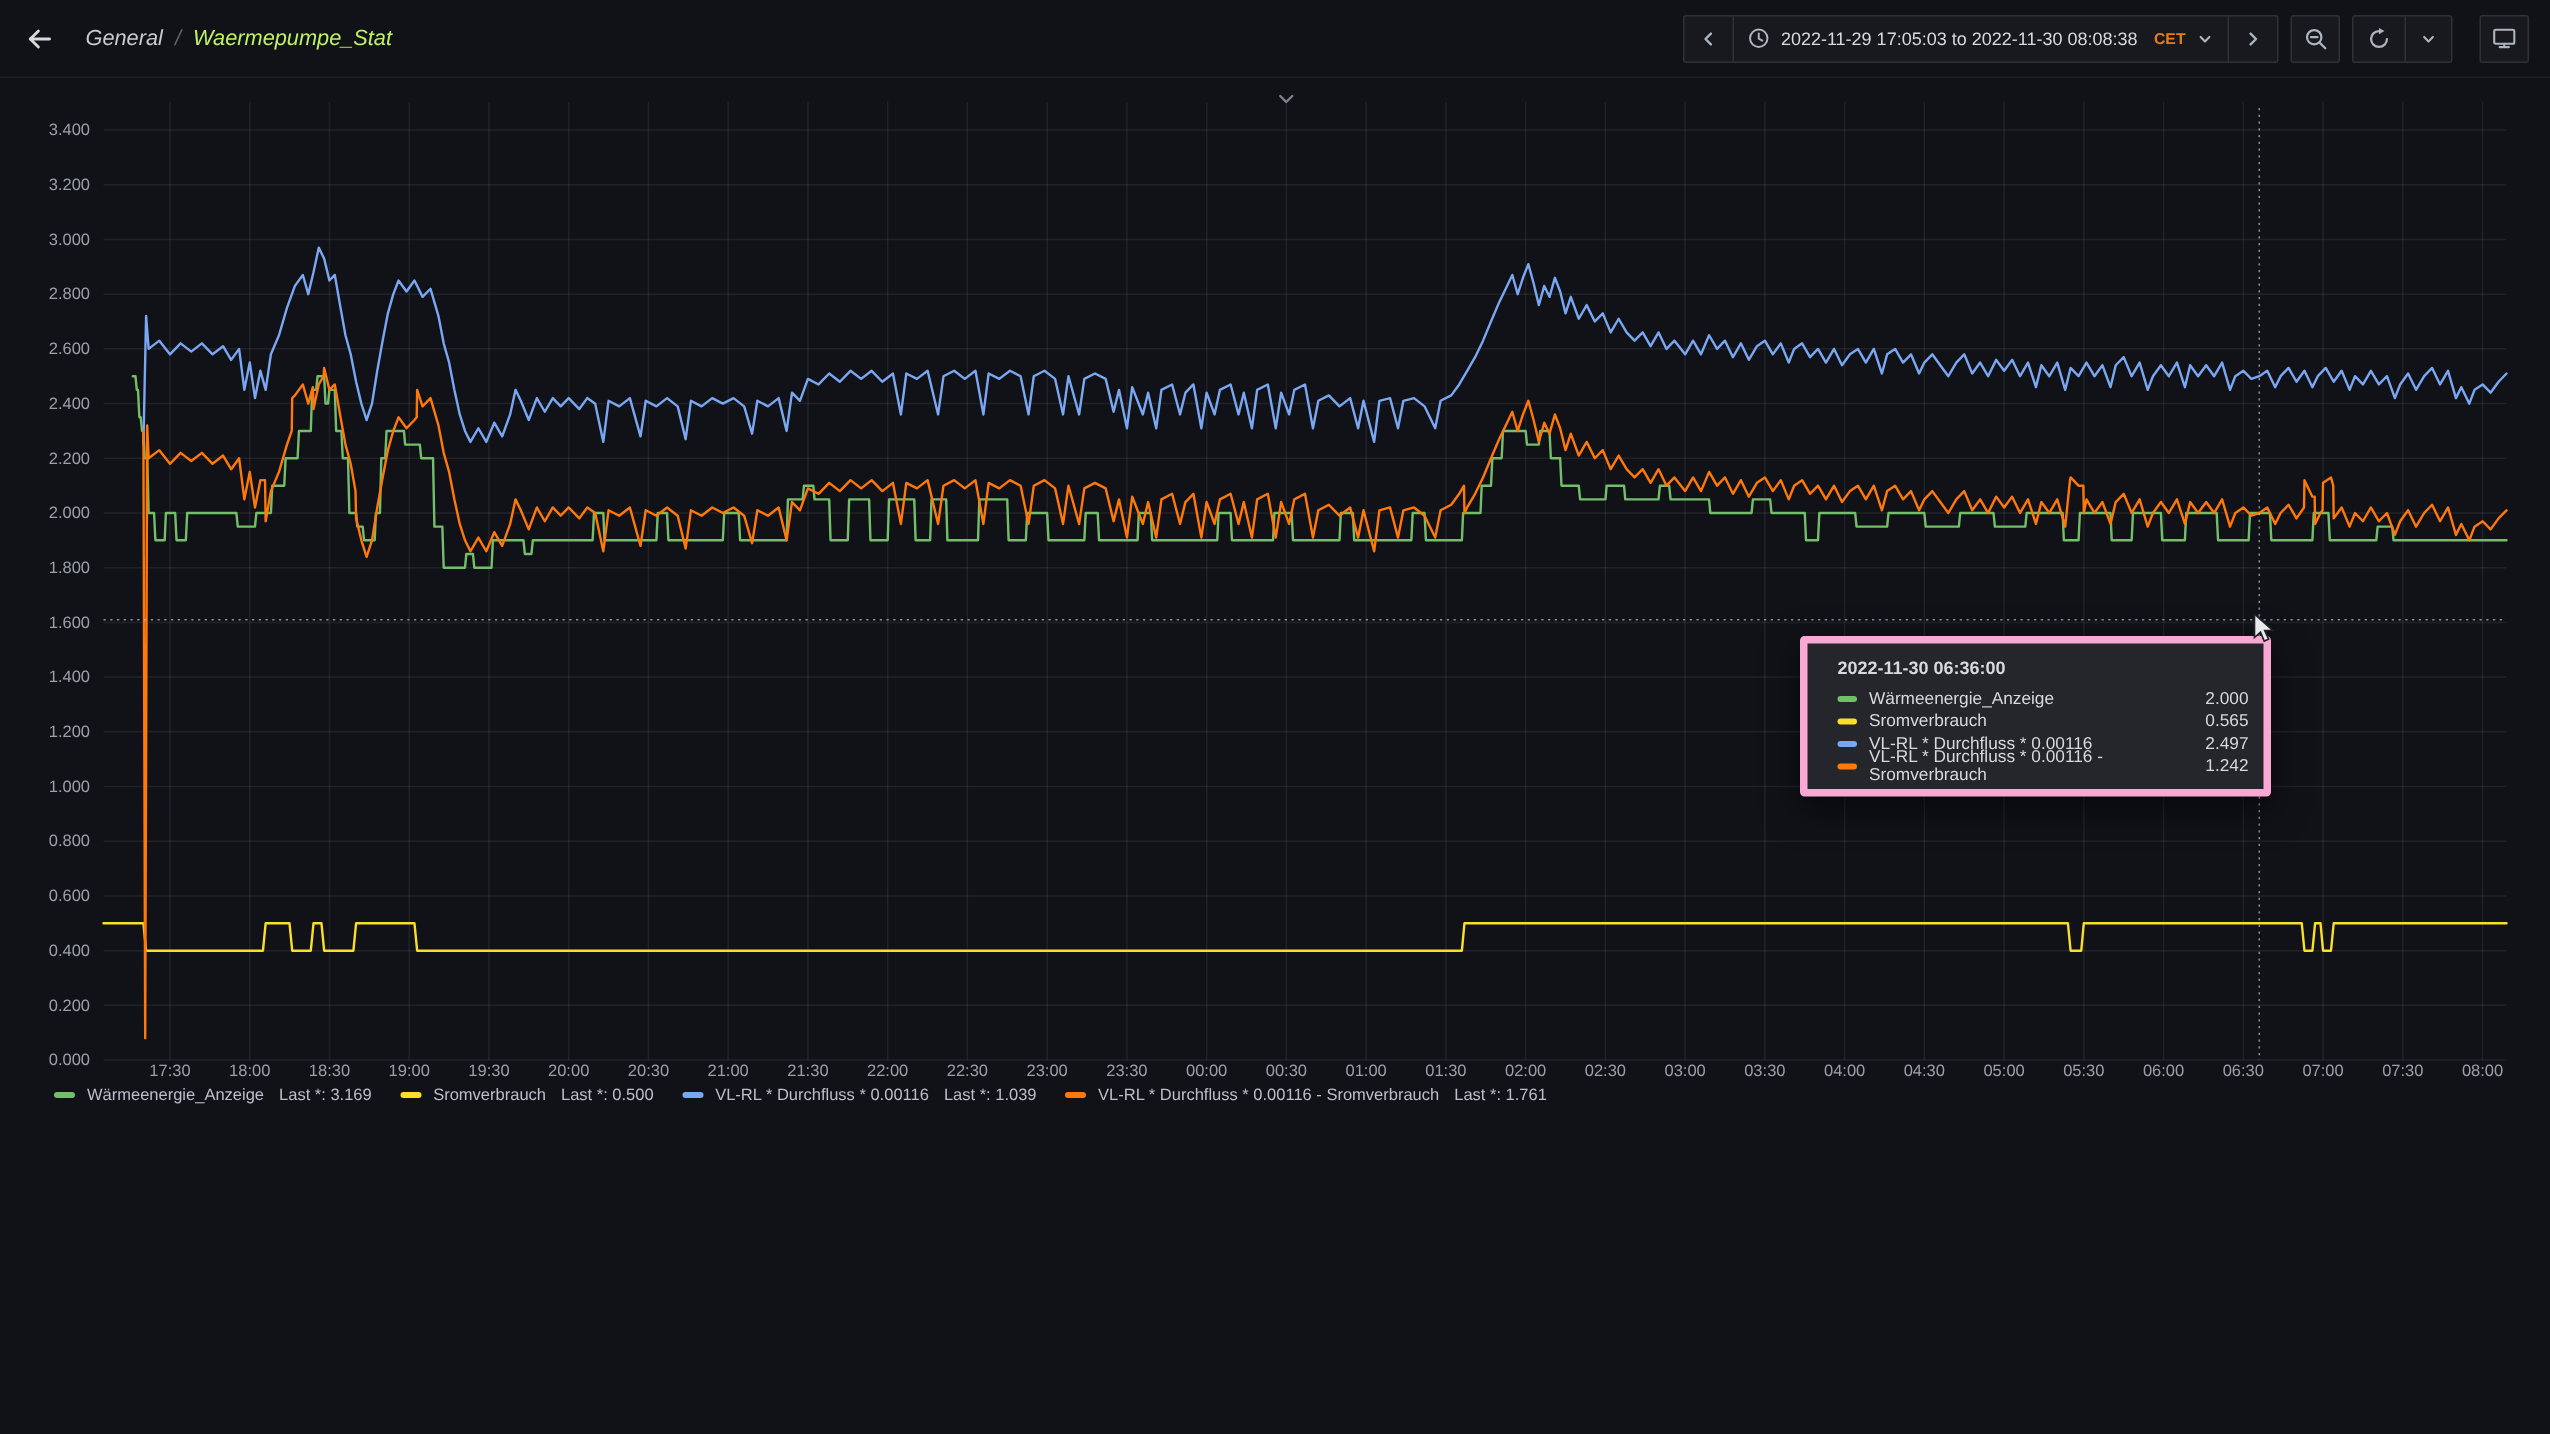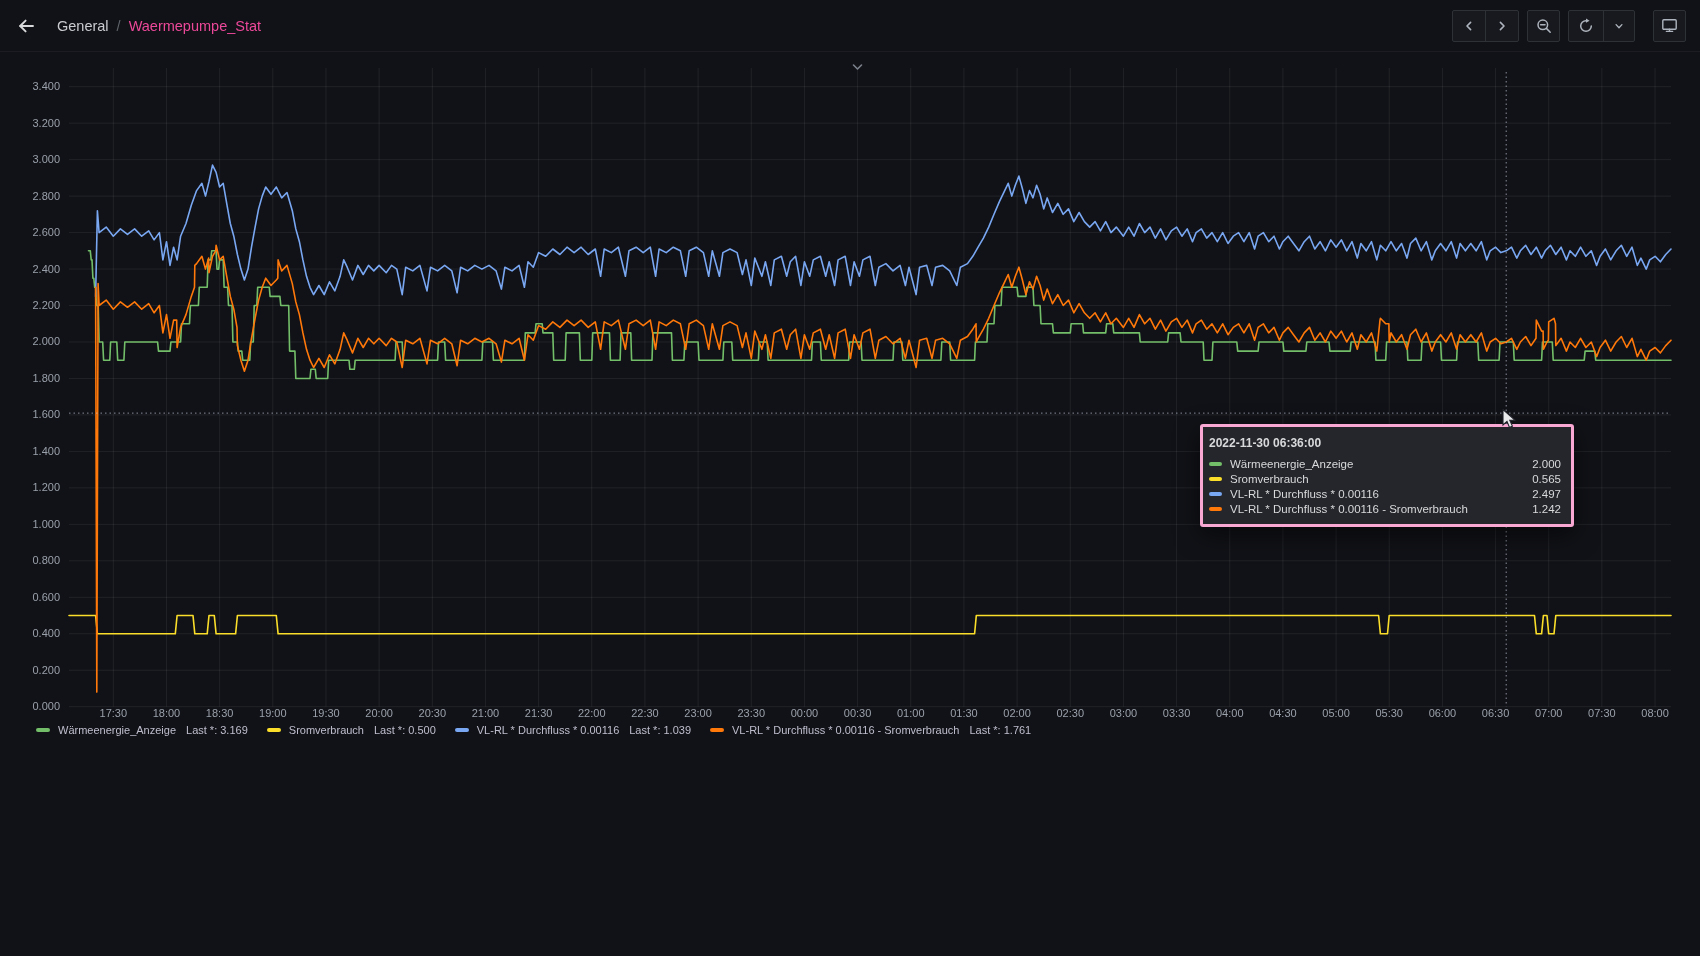--- a/index.html
+++ b/index.html
@@ -18,24 +18,24 @@
     padding:0 14px 0 16px;
     background:#111217;
     border-bottom:1px solid rgba(204,204,220,0.06);
     z-index:10;
   }
   .tb-left { display:flex; align-items:center; gap:21px; }
   .icon-btn {
     background:none; border:none; cursor:pointer; color:#d8d9da;
     display:flex; align-items:center; justify-content:center;
   }
-  .breadcrumb { display:flex; align-items:center; gap:8px; font-size:14.5px; }
+  .breadcrumb { display:flex; align-items:center; gap:8px; font-size:14.5px;font-style:italic; }
   .bc-folder { color:#c9cbd1; cursor:pointer; }
   .bc-sep { color:#60646b; }
-  .bc-dash { color:#ec4899; cursor:pointer; }
+  .bc-dash { color:#bef264; cursor:pointer; }
   .tb-right { display:flex; align-items:center; gap:8px; }
   .btn-group {
     display:flex; align-items:stretch; height:32px;
     border:1px solid #2e3236; border-radius:2px; background:#17191e;
   }
   .tb-btn {
     display:flex; align-items:center; gap:7px; padding:0 9px;
     background:transparent; border:none; color:#aeb4bd;
     font-size:12px; font-family:inherit; cursor:pointer; white-space:nowrap;
   }
@@ -59,24 +59,24 @@
     position:absolute; left:36px; top:721px; height:18px; z-index:4;
     display:flex; align-items:center; gap:19px;
     font-size:11px; color:rgba(204,204,220,0.92); white-space:nowrap;
   }
   .legend-item { display:flex; align-items:center; cursor:pointer; }
   .swatch { display:inline-block; width:14px; height:4px; border-radius:2px; }
   .legend-item .swatch { margin-right:8px; }
   .legend-last { margin-left:10px; }
   
   .tooltip {
-    position:absolute; left:1200px; top:424px; width:374px; z-index:6;
-    background:#24262c; border:3px solid #f9a8d4; border-radius:3px;
+    position:absolute; left:1200px; top:424px; width:314px; z-index:6;
+    background:#24262c; border:5px solid #f9a8d4; border-radius:3px;
     box-shadow:0 8px 24px rgba(0,0,0,0.55);
-    padding:9px 10px 8px 6px;
+    padding:9px 10px 8px 20px;
   }
   .tt-title { font-size:12px; font-weight:700; color:#d8d9da; margin-bottom:6px; }
   .tt-row { display:flex; align-items:center; height:15px; font-size:11.5px; color:#d8d9da; }
   .tt-row .swatch { width:13px; margin-right:8px; flex:0 0 auto; }
   .tt-label { flex:1 1 auto; }
   .tt-value { margin-left:10px; flex:0 0 auto; }
   
   .cursor { position:absolute; left:1502px; top:409px; z-index:9; }
 </style>
 </head>
@@ -98,20 +98,35 @@
       <span class="bc-dash">Waermepumpe_Stat</span>
     </nav>
   </div>
 
   <div class="tb-right">
     <div class="btn-group">
       <button class="tb-btn">
         <span>
           <svg class="ic" width="14" height="14" viewBox="0 0 14 14" fill="none" stroke="#aeb4bd" stroke-width="1.6" stroke-linecap="round" stroke-linejoin="round">
               <polyline points="8.6 3.4, 5 7, 8.6 10.6"></polyline>
+            </svg>
+        </span>
+      </button>
+      <button class="tb-btn">
+        <span>
+          <svg class="ic" width="15" height="15" viewBox="0 0 16 16" fill="none" stroke="#aeb4bd" stroke-width="1.4" stroke-linecap="round" stroke-linejoin="round">
+            <circle cx="8" cy="8" r="6.2"></circle>
+              <polyline points="8 4.6, 8 8.3, 10.5 9.7"></polyline>
+          </svg>
+        </span>
+        <span class="time-text">2022-11-29 17:05:03 to 2022-11-30 08:08:38</span>
+        <span class="tz-label">CET</span>
+        <span>
+          <svg class="ic" width="12" height="12" viewBox="0 0 14 14" fill="none" stroke="#aeb4bd" stroke-width="1.6" stroke-linecap="round" stroke-linejoin="round">
+              <polyline points="3.6 5.4, 7 9, 10.4 5.4"></polyline>
             </svg>
         </span>
       </button>
       <button class="tb-btn">
         <span>
           <svg class="ic" width="14" height="14" viewBox="0 0 14 14" fill="none" stroke="#aeb4bd" stroke-width="1.6" stroke-linecap="round" stroke-linejoin="round">
               <polyline points="5.4 3.4, 9 7, 5.4 10.6"></polyline>
             </svg>
         </span>
       </button>

